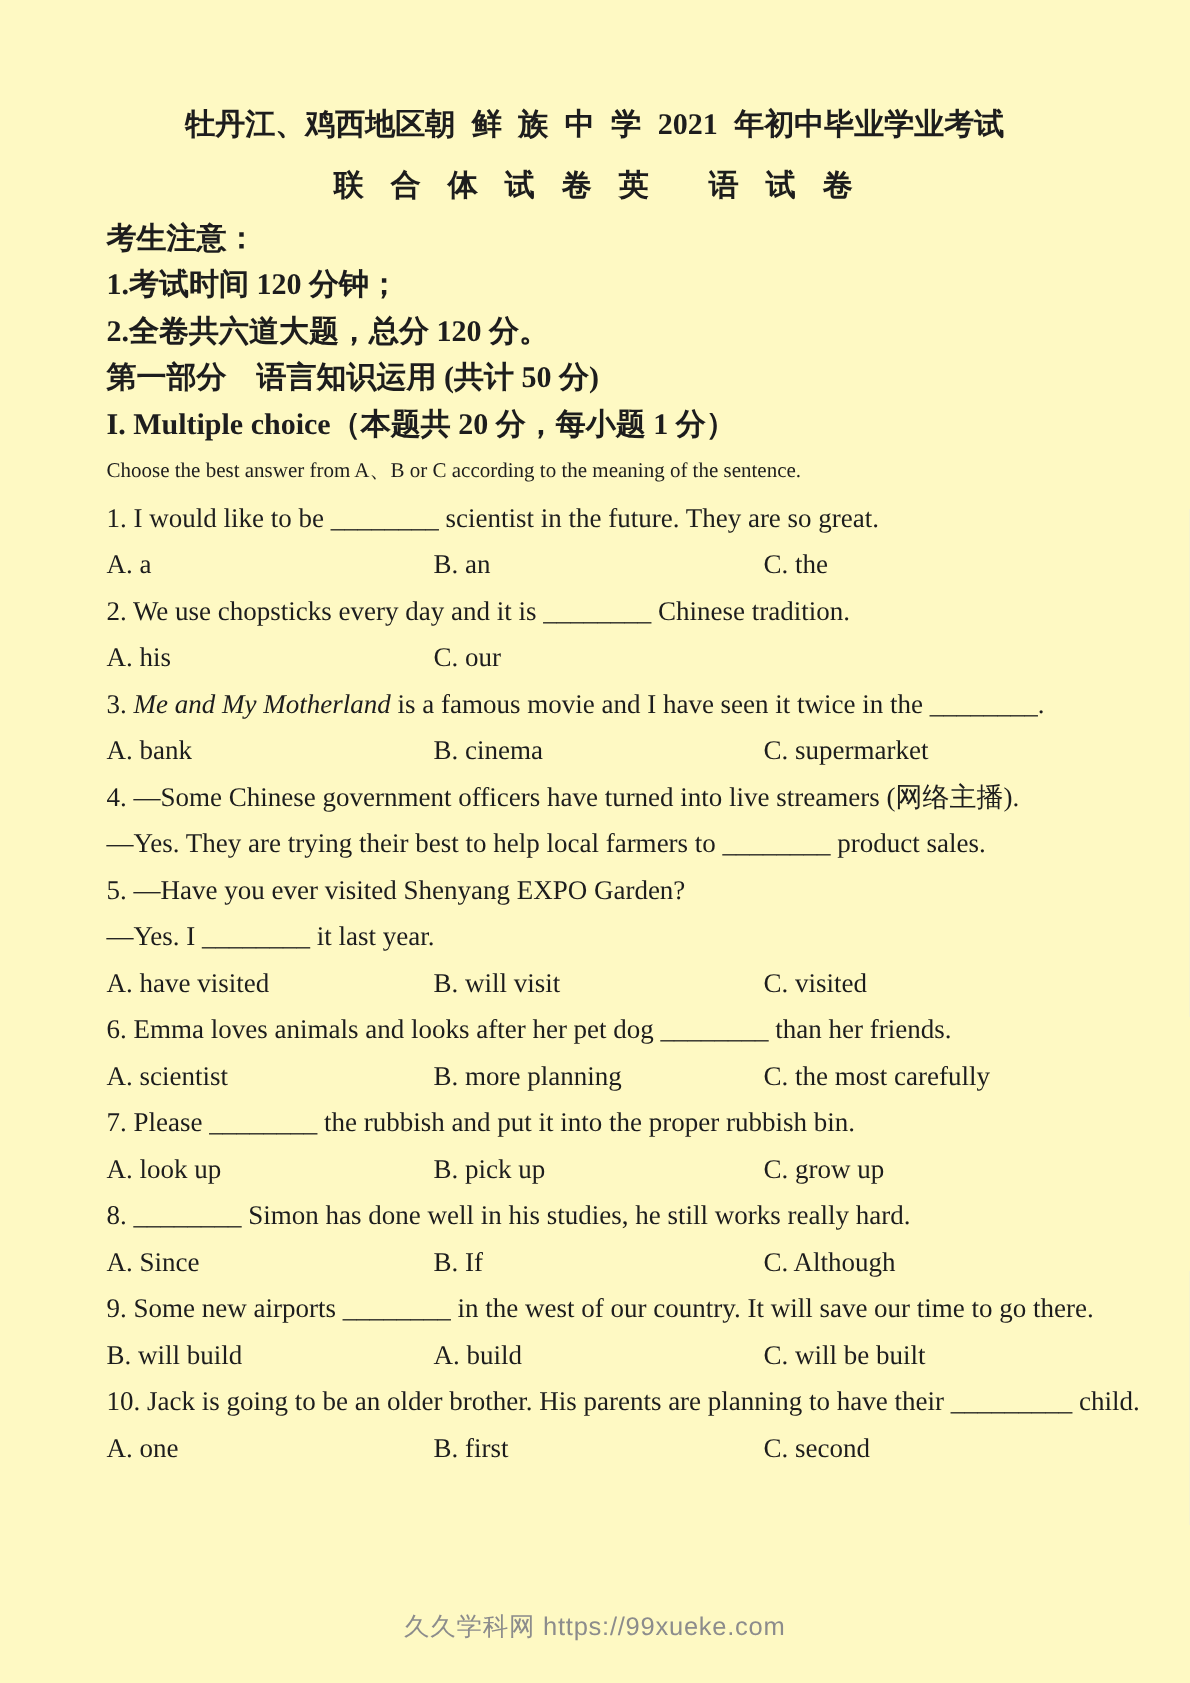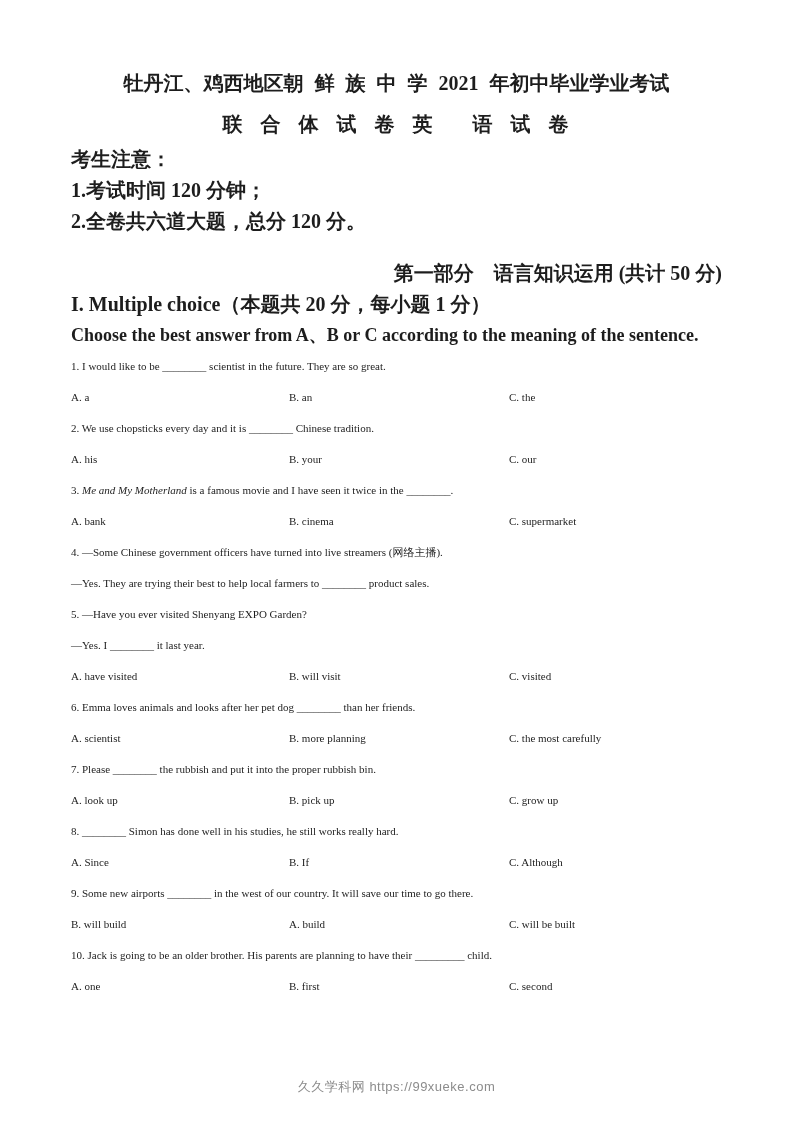--- a/index.html
+++ b/index.html
@@ -20,50 +20,50 @@
   .title {
     text-align: center;
     font-weight: bold;
     font-size: 20px;
     white-space: nowrap;
   }
   .title-1 { line-height: 42px; word-spacing: 6px; }
   .title-2 { line-height: 40px; word-spacing: 9px; letter-spacing: 2px; }
   .line {
     line-height: 31px;
-    font-size: 11px;
+    font-size: 18px;
     white-space: nowrap;
   }
   .bold-cn {
     font-weight: bold;
     font-size: 20px;
   }
-  .center { text-align: right; margin-top: 21px; }
-  .instruction { font-weight: bold; font-size: 18px; }
+  .center { text-align: left; }
+  .instruction { font-weight: normal; font-size: 14px; }
   .opts {
     display: grid;
     grid-template-columns: 218px 220px 1fr;
   }
   .opt { white-space: nowrap; }
   .footer {
     position: absolute;
     bottom: 26px;
     left: 0;
     width: 100%;
     text-align: center;
     font-family: "Liberation Sans", "DejaVu Sans", sans-serif;
-    font-size: 13px;
+    font-size: 17px;
     color: #8c8c8c;
     letter-spacing: 0.5px;
   }
 </style>
 </head>
 <body>
 
-<div class="page" style="color: rgb(29, 29, 29); background: #ffffff;">
+<div class="page" style="color: rgb(29, 29, 29); background: #fef9c3;">
   <div class="content">
 
     <div class="title title-1">牡丹江、鸡西地区朝 鲜 族 中 学 2021 年初中毕业学业考试</div>
 
     <div class="title title-2">联 合 体 试 卷 英　 语 试 卷</div>
 
     <div class="line bold-cn">考生注意：</div>
 
     <div class="line bold-cn">1.考试时间 120 分钟；</div>
 
@@ -78,21 +78,20 @@
     <div id="questions">
         <div class="line qtext"><span>1. I would like to be ________ scientist in the future. They are so great.</span></div>
         <div class="line opts">
           <span class="opt">A. a</span>
           <span class="opt">B. an</span>
           <span class="opt">C. the</span>
         </div>
         <div class="line qtext"><span>2. We use chopsticks every day and it is ________ Chinese tradition.</span></div>
         <div class="line opts">
           <span class="opt">A. his</span>
-          <span class="opt">B. your</span>
           <span class="opt">C. our</span>
         </div>
         <div class="line qtext"><span>3. </span><i>Me and My Motherland</i><span> is a famous movie and I have seen it twice in the ________.</span></div>
         <div class="line opts">
           <span class="opt">A. bank</span>
           <span class="opt">B. cinema</span>
           <span class="opt">C. supermarket</span>
         </div>
         <div class="line qtext"><span>4. —Some Chinese government officers have turned into live streamers (网络主播).</span></div>
         <div class="line qtext"><span>—Yes. They are trying their best to help local farmers to ________ product sales.</span></div>

